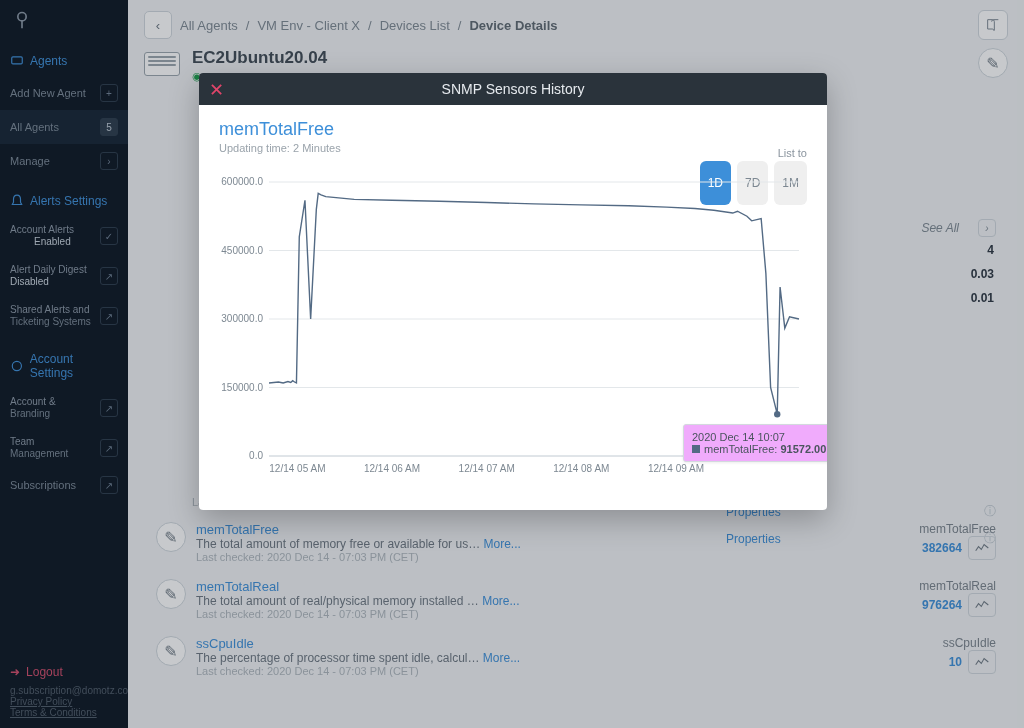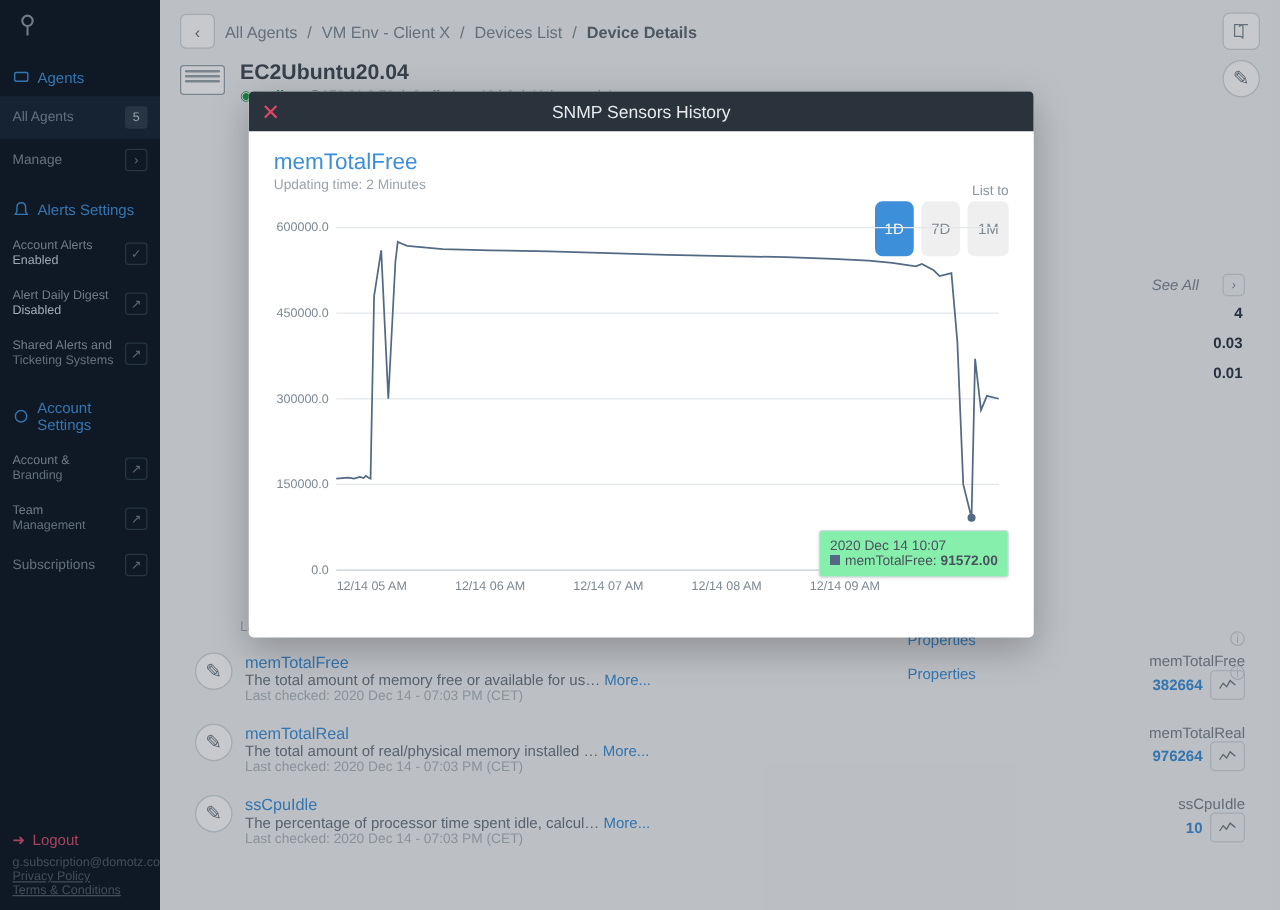--- a/index.html
+++ b/index.html
@@ -10,21 +10,21 @@
 .sidebar { width:128px; height:100%; background:#0a1420; color:#9aa8b7; display:flex; flex-direction:column; font-size:11px; position:relative;}
 .sidebar .logo { padding:10px 12px 14px; }
 .sidebar .logo svg { width:20px; height:20px; }
 .side-sec-head { display:flex; align-items:center; gap:6px; padding:8px 10px; color:#3d8fd9; font-size:12px; font-weight:500;}
 .side-item { display:flex; align-items:center; justify-content:space-between; padding:8px 10px; position:relative; font-size:11px; color:#7a8896;}
 .side-item .trail { width:18px; height:18px; border:1px solid #2a3a4a; border-radius:3px; display:flex; align-items:center; justify-content:center; color:#6f8093; font-size:10px;}
 .side-item.active { background:#132232; }
 .side-item.active .trail { background:#2a3a4a; border-color:#2a3a4a; color:#c0cbd5;}
 .side-item .lbl2 { display:block; font-size:10px; line-height:12px;}
 .side-multi .lbl2:first-child { color:#8a97a5; }
-.side-multi .lbl2.enabled { color:#c8d2dc; }
+.side-multi .lbl2.enabled { color:#c8d2dc;margin-left:24px; }
 .side-multi .lbl2.disabled { color:#cdd7e0;}
 .side-divider { height:8px; }
 .side-footer { margin-top:auto; padding:10px; font-size:10px; color:#5c6a78;}
 .side-footer .logout { display:flex; align-items:center; gap:6px; color:#d24b6a; margin-bottom:6px; font-size:12px;}
 .side-footer .sub { color:#4e5b68; font-size:10px;}
 .side-footer a { color:#4e5b68; text-decoration:underline; display:block;}
 
 
 .main { flex:1; position:relative; background:#f0f2f4; }
 .topbar { display:flex; align-items:center; gap:8px; padding:10px 16px 8px; font-size:13px; color:#7d8892;}
@@ -82,40 +82,44 @@
 .zoom-btns { display:flex; gap:6px; margin-top:2px;}
 .zbtn { font-size:12px; padding:15px 8px; border-radius:6px; color:#7d8892; border:none;}
 .zbtn.active { background:#3d8fd9; color:#fff;}
 
 .chart-area { position:relative; left:0; margin-top:20px; }
 svg.plot { display:block; }
 .ylab { font-size:10px; fill:#7d8892; }
 .xlab { font-size:10px; fill:#7d8892; text-anchor:middle;}
 .series { fill:none; stroke:#536a84; stroke-width:1.4; }
 .point { fill:#536a84; }
-.tooltip-box { position:absolute; background:#86efac; border:1px solid #d3d9de; border-radius:3px; padding:6px 8px; font-size:11px; color:#4a545e; white-space:nowrap; box-shadow:0 1px 3px rgba(0,0,0,.08);}
+.tooltip-box { position:absolute; background:#f0abfc; border:1px solid #d3d9de; border-radius:3px; padding:6px 8px; font-size:11px; color:#4a545e; white-space:nowrap; box-shadow:0 1px 3px rgba(0,0,0,.08);margin-left:28px;}
 .tooltip-box .sw { display:inline-block; width:8px;height:8px; background:#536a84; margin-right:4px;}
 </style>
 </head>
 <body>
 
 <div id="root">
 
   <div class="sidebar">
     <div class="logo">
       <svg viewBox="0 0 24 24">
           <circle cx="12" cy="8" r="5" fill="none" stroke="#8a97a5" stroke-width="2"></circle>
           <path d="M12 13 L12 22" stroke="#8a97a5" stroke-width="2"></path>
         </svg>
     </div>
     <div class="side-sec-head">
       <svg width="14" height="14" viewBox="0 0 24 24">
           <rect x="3" y="5" width="18" height="12" rx="2" fill="none" stroke="#3d8fd9" stroke-width="2"></rect>
         </svg>
       <span>Agents</span>
+    </div>
+    <div class="side-item">
+      <span>Add New Agent</span>
+      <span class="trail">+</span>
     </div>
     <div class="side-item active">
       <span>All Agents</span>
       <span class="trail">5</span>
     </div>
     <div class="side-item">
       <span>Manage</span>
       <span class="trail">›</span>
     </div>
     <div class="side-divider"></div>

